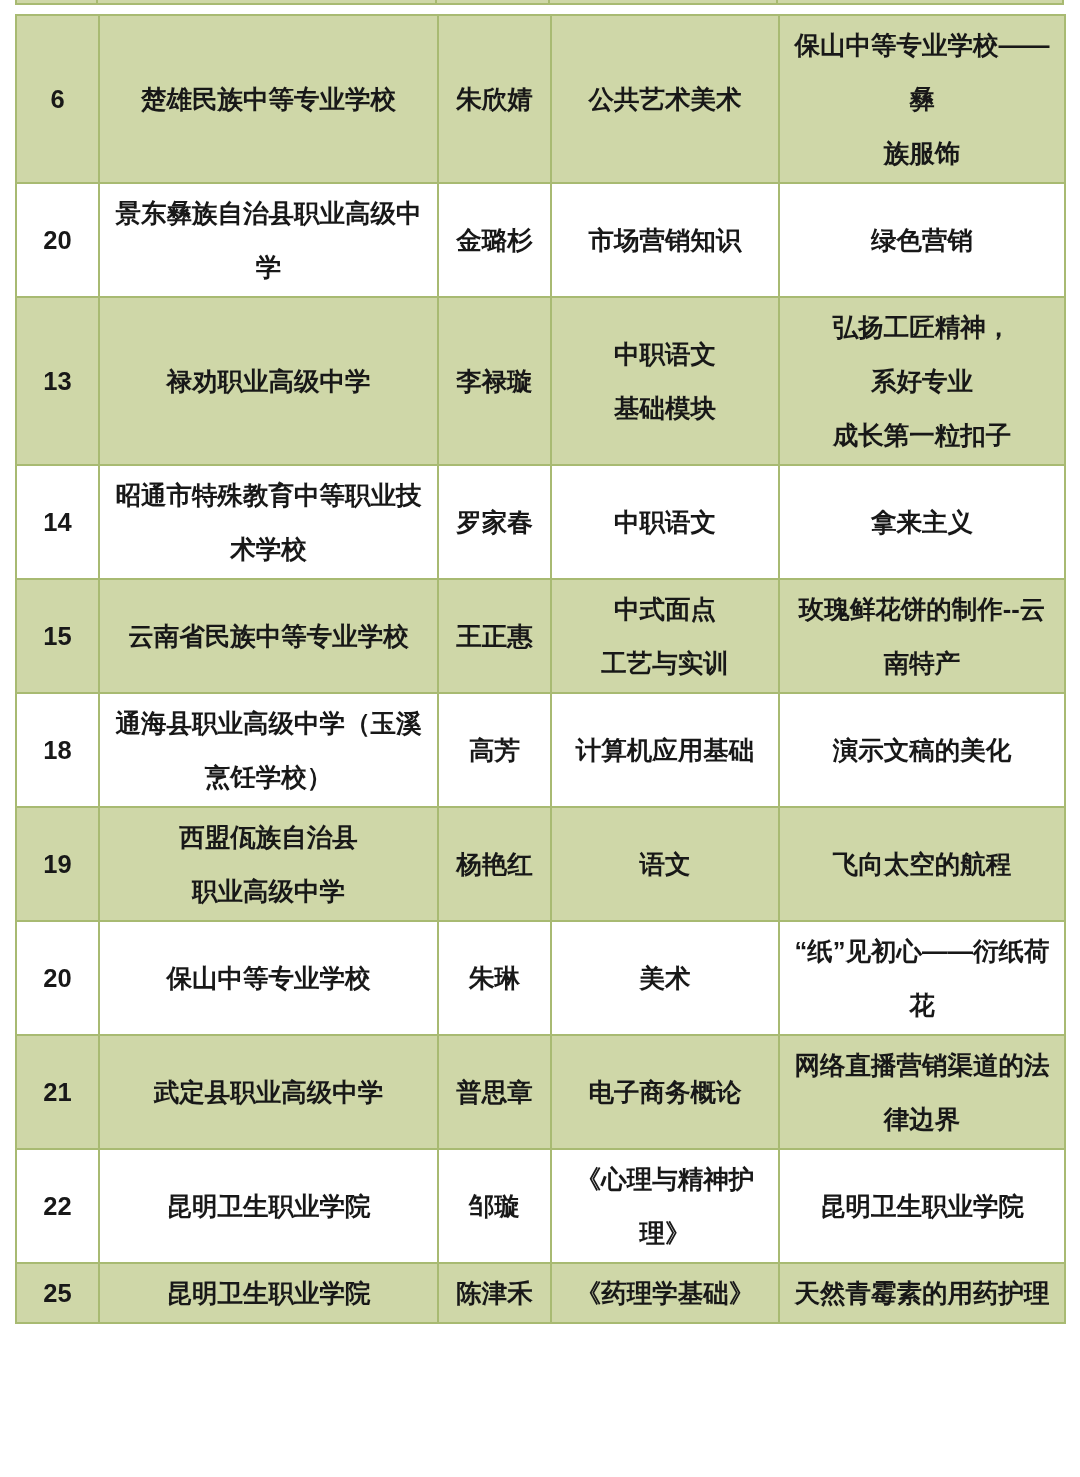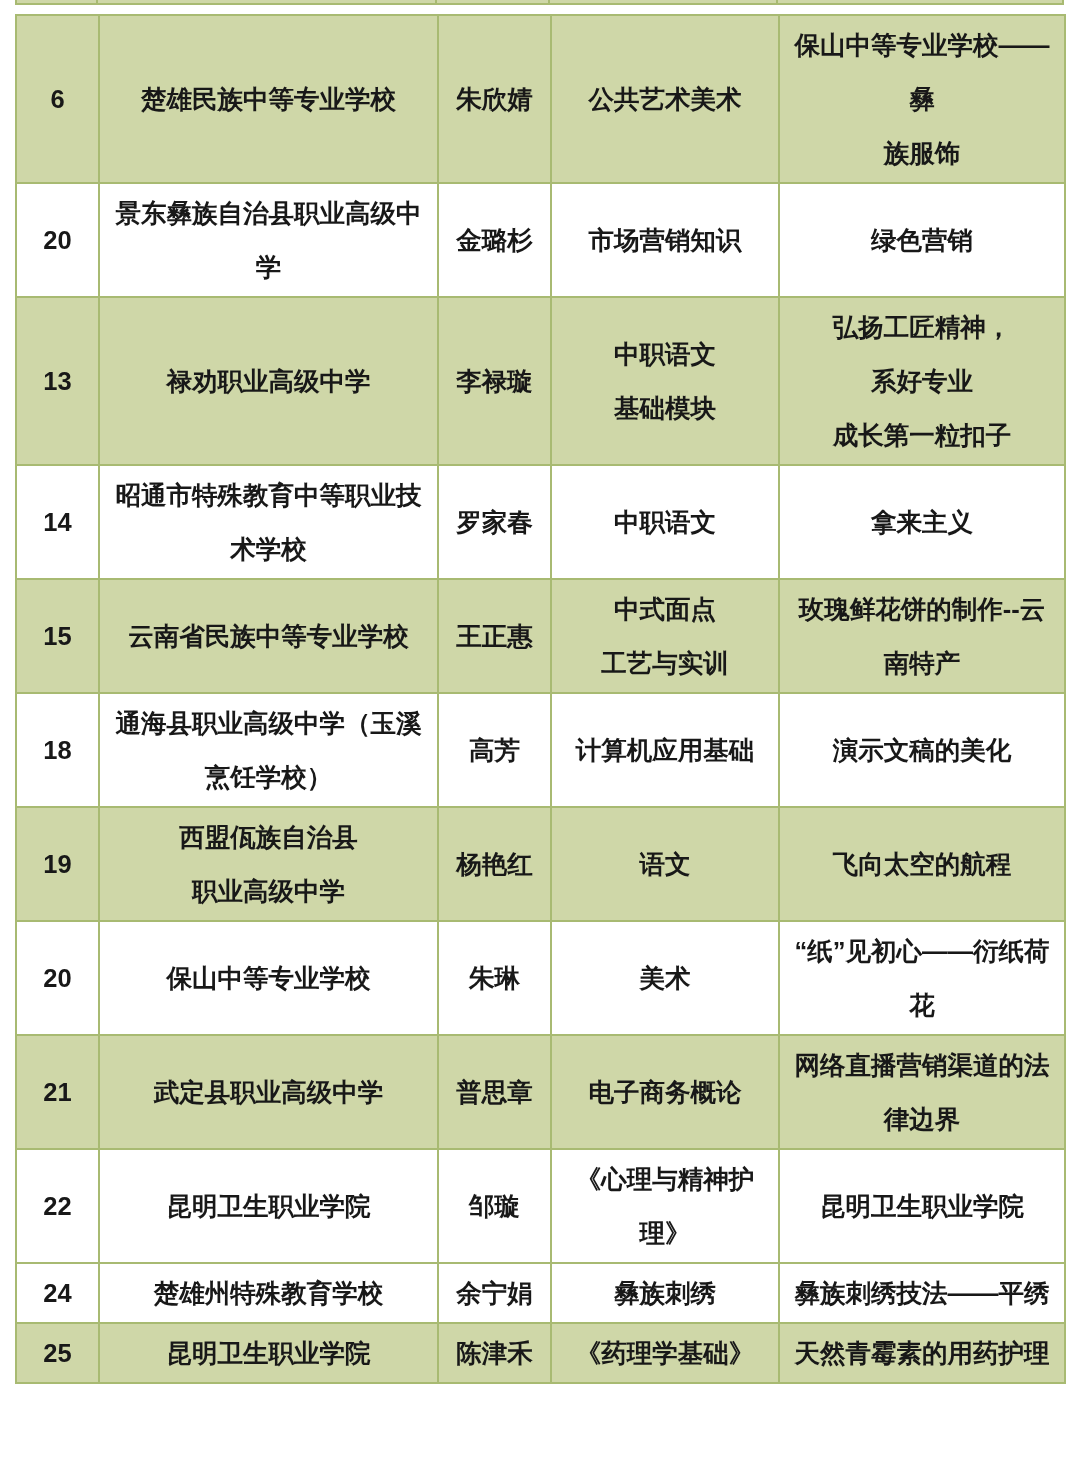--- a/index.html
+++ b/index.html
@@ -161,27 +161,20 @@
 律边界</td>
         </tr>
         <tr class="white">
           <td>22</td>
           <td>昆明卫生职业学院</td>
           <td>邹璇</td>
           <td>《心理与精神护
 理》</td>
           <td>昆明卫生职业学院</td>
         </tr>
-        <tr class="white">
-          <td>24</td>
-          <td>楚雄州特殊教育学校</td>
-          <td>余宁娟</td>
-          <td>彝族刺绣</td>
-          <td>彝族刺绣技法——平绣</td>
-        </tr>
         <tr class="green">
           <td>25</td>
           <td>昆明卫生职业学院</td>
           <td>陈津禾</td>
           <td>《药理学基础》</td>
           <td>天然青霉素的用药护理</td>
         </tr>
       </tbody>
   </table>
 

